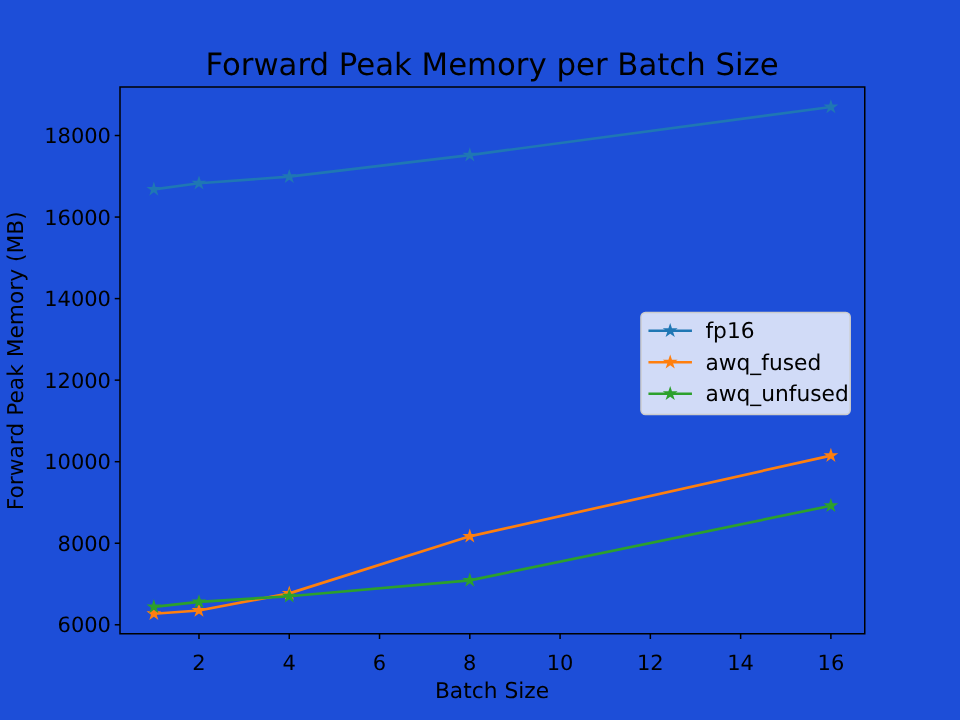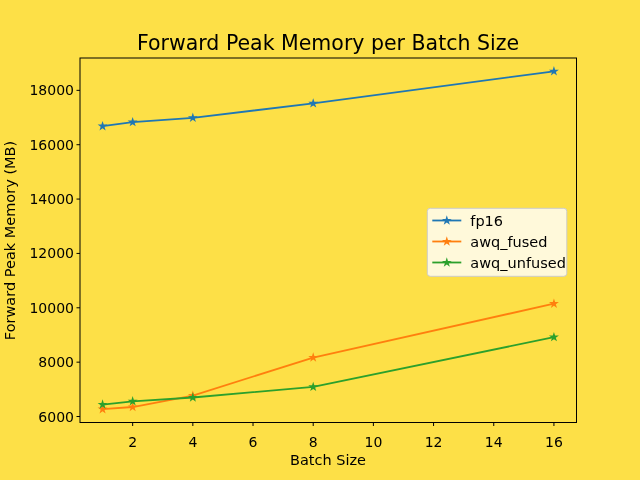--- a/index.html
+++ b/index.html
@@ -8,21 +8,21 @@
     background: #ffffff;
     width: 640px;
     height: 480px;
     overflow: hidden;
     font-family: "DejaVu Sans", sans-serif;
   }
   .figure {
     position: relative;
     width: 640px;
     height: 480px;
-    background: #fde047;
+    background: #1d4ed8;
   }
   svg text {
     fill: #000000;
     font-family: "DejaVu Sans", sans-serif;
   }
   .chart-title { font-size: 20.5px; }
   .ax-label   { font-size: 14.5px; }
   .tick-label { font-size: 14px; }
   .legend-label { font-size: 14.5px; }
 </style>

